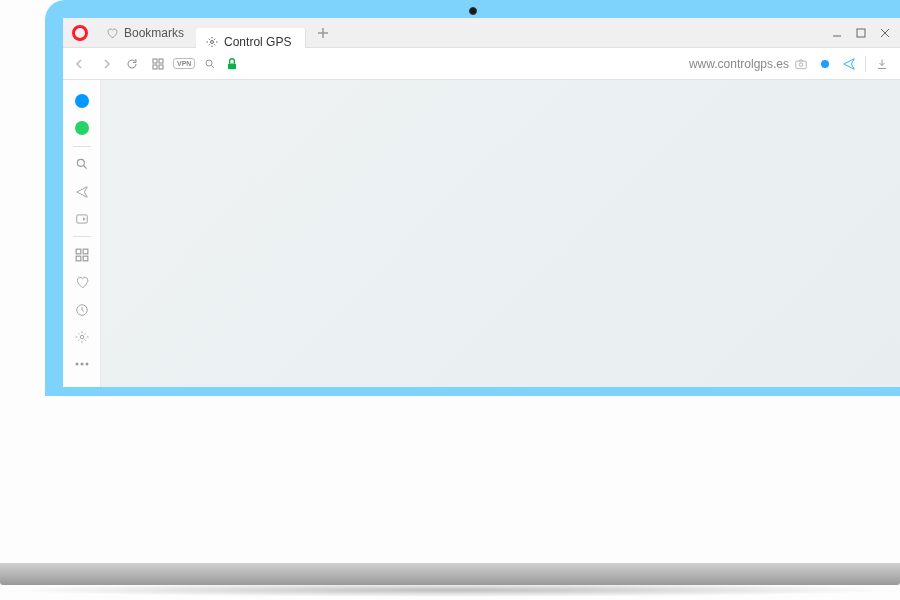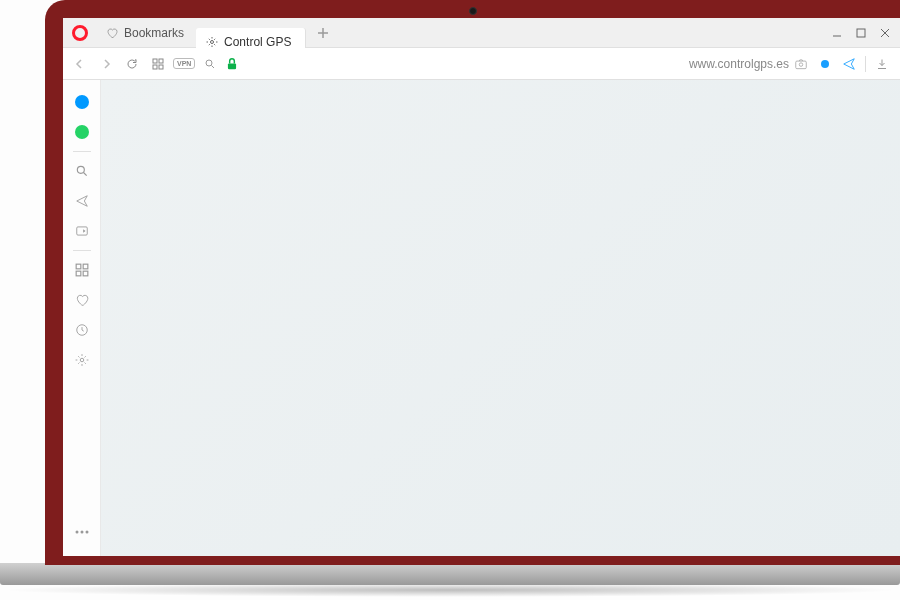--- a/index.html
+++ b/index.html
@@ -10,22 +10,22 @@
       font-family: -apple-system, BlinkMacSystemFont, "Segoe UI", Arial, sans-serif;
       font-size: 12px;
       overflow: hidden;
       position: relative;
     }
     .laptop-frame {
       position: absolute;
       top: 0;
       left: 45px;
       width: 855px;
-      height: 565px;
-      background: #7f1d1d;
+      height: 396px;
+      background: #7dd3fc;
       border-radius: 20px 0 0 0;
       padding: 18px 0 9px 18px;
     }
     .camera {
       position: absolute;
       top: 7px;
       left: 50%;
       transform: translateX(-50%);
       width: 8px;
       height: 8px;

